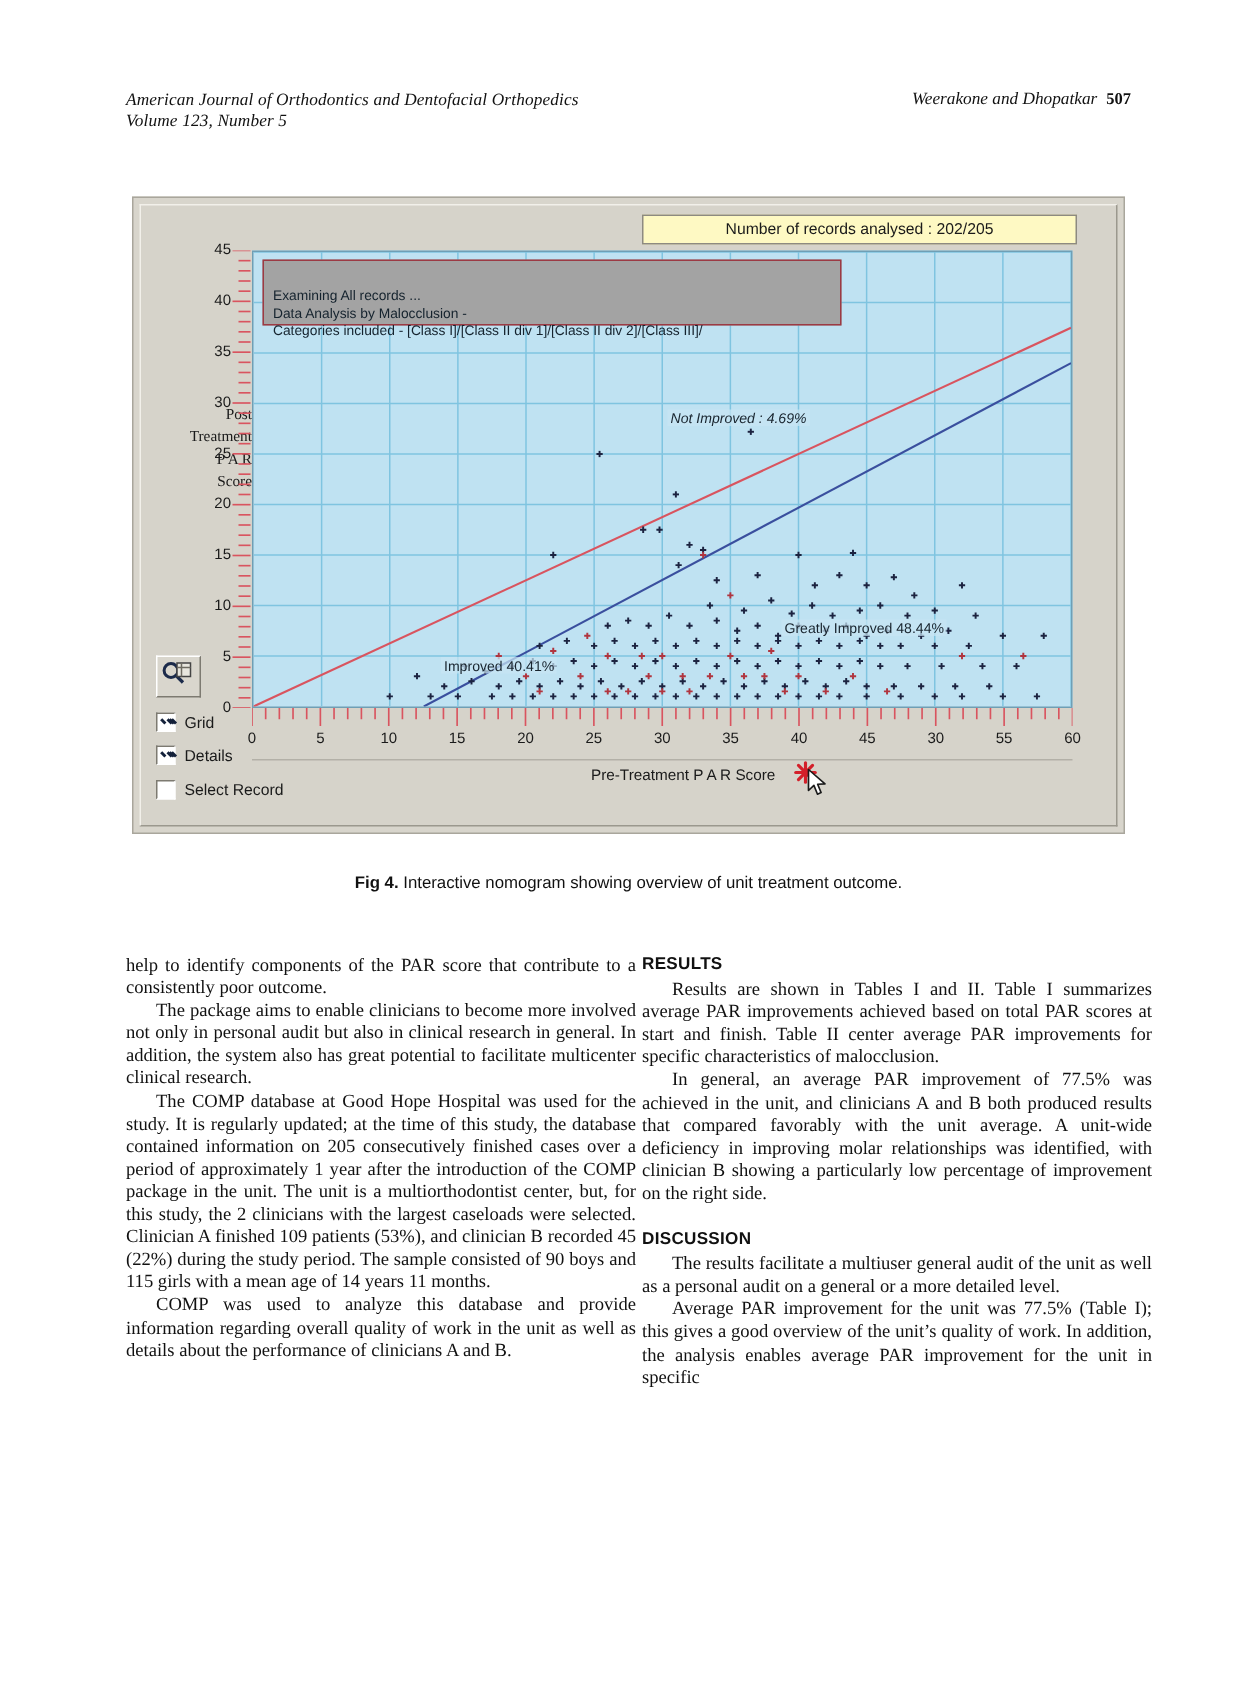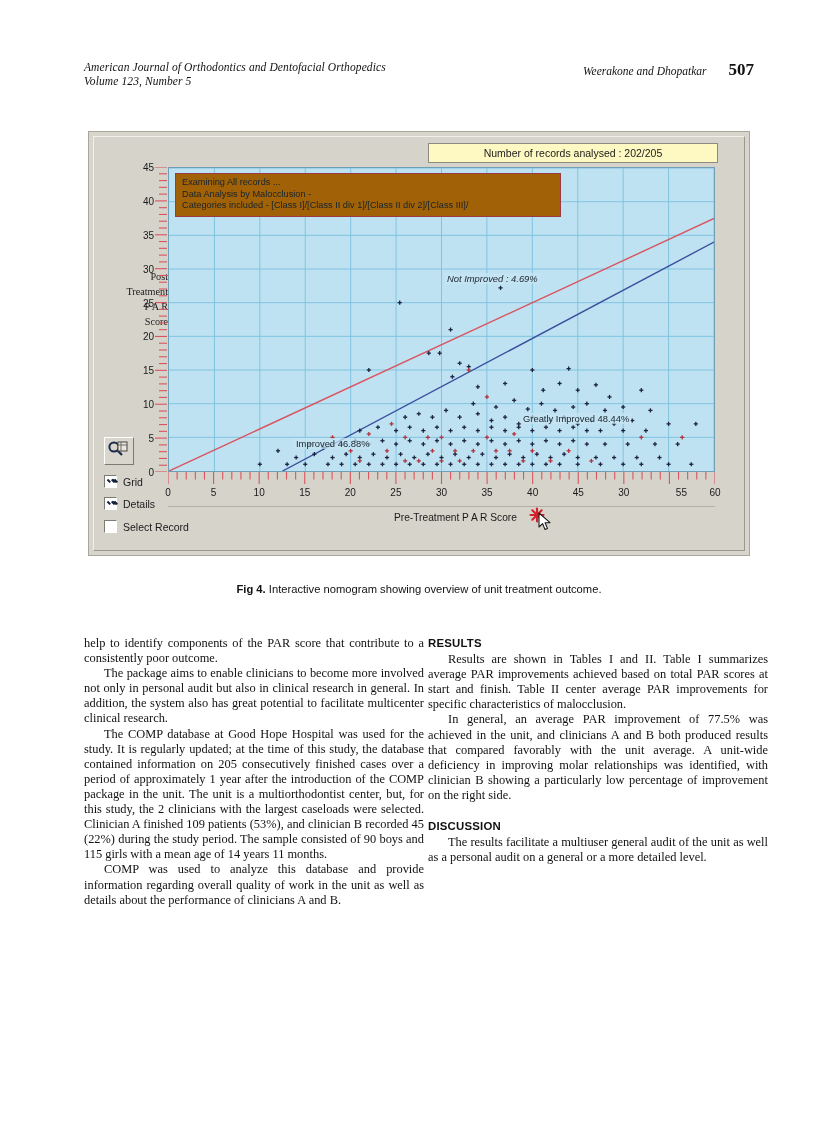--- a/index.html
+++ b/index.html
@@ -12,21 +12,21 @@
     overflow:hidden;
   }
   .page{position:absolute;inset:0;}
 
   
   .runhead{position:absolute;left:84px;top:60px;width:670px;height:34px;}
   .rh-left{position:absolute;left:0;top:0;font-style:italic;font-size:11.5px;line-height:14px;letter-spacing:.1px;}
   .rh-left .l2{display:block;}
   .rh-right{position:absolute;right:0;top:0;text-align:right;font-size:11.5px;white-space:nowrap;}
   .rh-right .journ{font-style:italic;}
-  .rh-right .pg{font-weight:bold;font-style:normal;margin-left:22px;font-size:17px;}
+  .rh-right .pg{font-weight:bold;font-style:normal;margin-left:6px;font-size:11px;}
 
   
   .figure{position:absolute;left:88px;top:131px;width:662px;height:425px;}
   .app{position:absolute;inset:0;background:#d8d5cc;border:1px solid #a9a69c;box-sizing:border-box;}
   .app-inner{position:absolute;left:4px;top:4px;right:4px;bottom:4px;background:#d6d3ca;
              border-top:1px solid #f2f0ea;border-left:1px solid #f2f0ea;
              border-right:1px solid #9b988e;border-bottom:1px solid #9b988e;}
 
   
   .records-box{position:absolute;left:334px;top:6px;width:290px;height:20px;background:#fef9c3;
@@ -34,22 +34,22 @@
                font-family:"Liberation Sans",sans-serif;font-size:10.5px;color:#1a1a1a;}
 
   
   .plot-wrap{position:absolute;left:74px;top:30px;width:547px;height:305px;}
   .plot{position:absolute;left:0;top:0;width:100%;height:100%;
         background:#bfe2f2;border:1px solid #6f9fb5;box-sizing:border-box;}
   .gridsvg{position:absolute;left:0;top:0;width:100%;height:100%;}
 
   
   .annot{position:absolute;left:6px;top:5px;width:386px;height:44px;
-         background:#a16207;border:1px solid #9c3a44;box-sizing:border-box;
-         padding:3px 6px;font-family:"Liberation Sans",sans-serif;font-size:9.2px;line-height:11.6px;color:#15232e;}
+         background:#a3a3a3;border:1px solid #9c3a44;box-sizing:border-box;
+         padding:18px 6px;font-family:"Liberation Sans",sans-serif;font-size:9.2px;line-height:11.6px;color:#15232e;}
   .annot div{white-space:nowrap;}
 
   
   .plabel{position:absolute;font-family:"Liberation Sans",sans-serif;font-size:9.4px;color:#18242e;
           background:rgba(200,228,242,.72);padding:0 2px;white-space:nowrap;}
   .lbl-not{left:276px;top:105px;font-style:italic;}
   .lbl-imp{left:125px;top:270px;}
   .lbl-great{left:352px;top:245px;}
 
   
@@ -578,21 +578,21 @@
                 </g>
               </svg>
 
             <div class="annot">
               <div>Examining All records ...</div>
               <div>Data Analysis by Malocclusion -</div>
               <div>Categories included - [Class I]/[Class II div 1]/[Class II div 2]/[Class III]/</div>
             </div>
 
             <div class="plabel lbl-not">Not Improved : 4.69%</div>
-            <div class="plabel lbl-imp">Improved 46.88%</div>
+            <div class="plabel lbl-imp">Improved 40.41%</div>
             <div class="plabel lbl-great">Greatly Improved 48.44%</div>
           </div>
         </div>
 
         <div class="xaxis">
           <svg class="xruler" viewBox="0 0 547 13" preserveAspectRatio="none">
             <g id="xticks" stroke="#d9545f" stroke-width="1.1">
                 <line x1="0" y1="0" x2="0" y2="12"></line>
                 <line x1="9.116666666666667" y1="0" x2="9.116666666666667" y2="7.5"></line>
                 <line x1="18.233333333333334" y1="0" x2="18.233333333333334" y2="7.5"></line>
@@ -661,21 +661,21 @@
               <div class="xtick-lab" style="left: 45.5833px;">5</div>
               <div class="xtick-lab" style="left: 91.1667px;">10</div>
               <div class="xtick-lab" style="left: 136.75px;">15</div>
               <div class="xtick-lab" style="left: 182.333px;">20</div>
               <div class="xtick-lab" style="left: 227.917px;">25</div>
               <div class="xtick-lab" style="left: 273.5px;">30</div>
               <div class="xtick-lab" style="left: 319.083px;">35</div>
               <div class="xtick-lab" style="left: 364.667px;">40</div>
               <div class="xtick-lab" style="left: 410.25px;">45</div>
               <div class="xtick-lab" style="left: 455.833px;">30</div>
-              <div class="xtick-lab" style="left: 501.417px; margin-left: 12px;">55</div>
+              <div class="xtick-lab" style="left: 501.417px;">55</div>
               <div class="xtick-lab" style="left: 547px;">60</div>
             </div>
         </div>
 
         <div class="panel-sep"></div>
 
         <div class="xtitle">Pre-Treatment P A R Score</div>
 
         <svg class="star" viewBox="0 0 16 16">
           <g stroke="#d3202a" stroke-width="2.1" stroke-linecap="round">
@@ -728,15 +728,16 @@
     <p>The COMP database at Good Hope Hospital was used for the study. It is regularly updated; at the time of this study, the database contained information on 205 consecutively finished cases over a period of approximately 1 year after the introduction of the COMP package in the unit. The unit is a multiorthodontist center, but, for this study, the 2 clinicians with the largest caseloads were selected. Clinician A finished 109 patients (53%), and clinician B recorded 45 (22%) during the study period. The sample consisted of 90 boys and 115 girls with a mean age of 14 years 11 months.</p>
     <p>COMP was used to analyze this database and provide information regarding overall quality of work in the unit as well as details about the performance of clinicians A and B.</p>
   </div>
 
   <div class="col right">
     <h3>RESULTS</h3>
     <p>Results are shown in Tables I and II. Table I summarizes average PAR improvements achieved based on total PAR scores at start and finish. Table II center average PAR improvements for specific characteristics of malocclusion.</p>
     <p>In general, an average PAR improvement of 77.5% was achieved in the unit, and clinicians A and B both produced results that compared favorably with the unit average. A unit-wide deficiency in improving molar relationships was identified, with clinician B showing a particularly low percentage of improvement on the right side.</p>
     <h3 class="spaced">DISCUSSION</h3>
     <p>The results facilitate a multiuser general audit of the unit as well as a personal audit on a general or a more detailed level.</p>
+    <p>Average PAR improvement for the unit was 77.5% (Table I); this gives a good overview of the unit’s quality of work. In addition, the analysis enables average PAR improvement for the unit in specific</p>
   </div>
 
 </div>
 
 </body></html>

